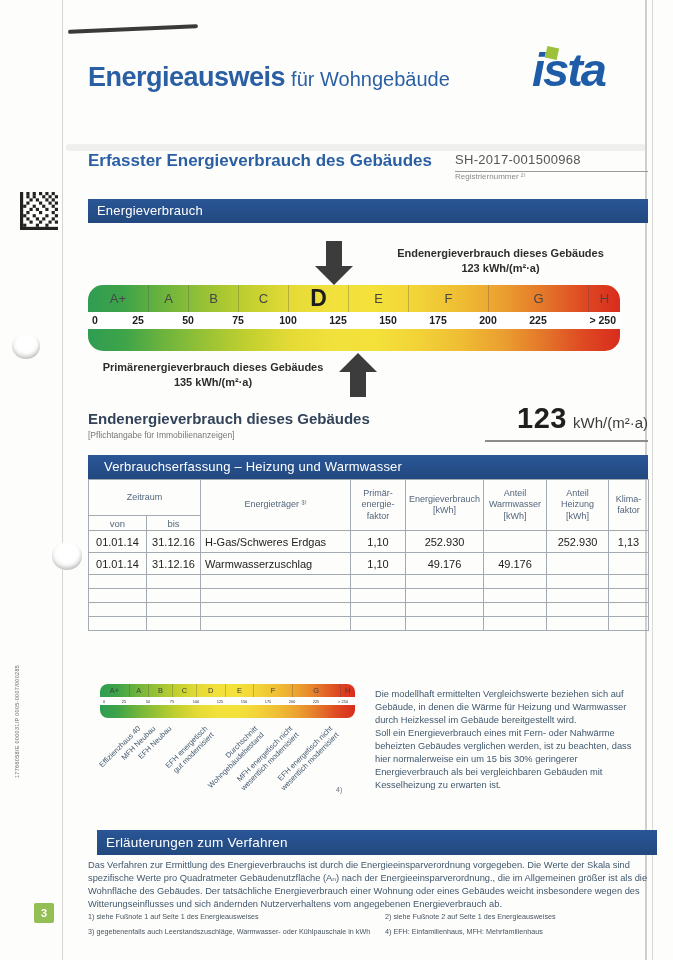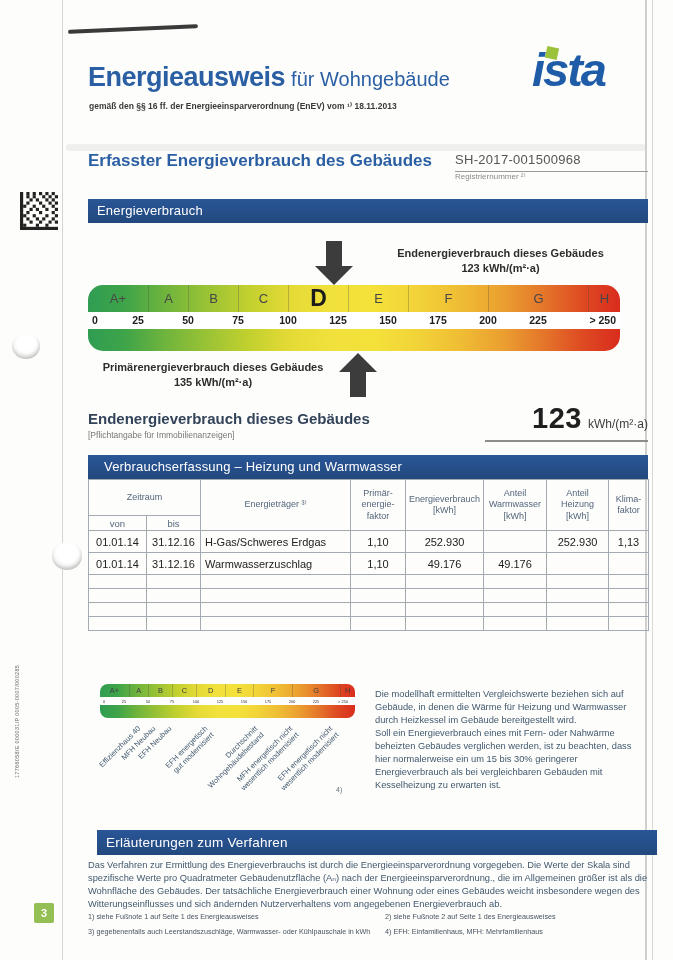--- a/index.html
+++ b/index.html
@@ -60,21 +60,21 @@
   .arrow-top{left:227px;top:5px;width:38px;}
   .arrow-bottom{left:251px;top:117px;width:38px;}
   .marker-label{position:absolute;font-size:11px;font-weight:bold;color:#2d2d2d;text-align:center;line-height:1.35;}
   .label-top{left:265px;top:10px;width:295px;}
   .label-bottom{left:0px;top:124px;width:250px;}
   
   .ee-heading{left:0;top:410px;font-size:15px;font-weight:bold;color:#32435a;}
   .ee-sub{left:0;top:430px;font-size:8.5px;color:#777;}
   .big-value{left:397px;top:402px;width:163px;border-bottom:2px solid #8d8d8d;padding-bottom:5px;display:flex;align-items:baseline;justify-content:flex-end;gap:6px;}
   .big-value .v{font-size:29px;font-weight:bold;color:#1f1f1f;letter-spacing:.5px;}
-  .big-value .u{font-size:12px;color:#3c3c3c;}
+  .big-value .u{font-size:15px;color:#3c3c3c;}
   
   #ctable{position:absolute;left:0;top:479px;width:560px;border-collapse:collapse;table-layout:fixed;}
   #ctable th,#ctable td{border:1px solid #a3aab1;padding:1px 2px;text-align:center;overflow:hidden;}
   #ctable th{font-size:9px;font-weight:normal;color:#54667c;white-space:pre-line;line-height:1.25;}
   #ctable .vonbis td{font-size:9.5px;color:#54667c;height:15px;}
   #ctable .datarow td{font-size:11px;color:#222;height:22px;}
   #ctable .datarow .lt{text-align:left;padding-left:4px;}
   #ctable .emptyrow td{height:14px;}
   
   #mini-scale{position:absolute;left:12px;top:684px;width:255px;height:34px;border-radius:8px;overflow:hidden;}
@@ -154,21 +154,20 @@
     <rect x="1" y="10" width="1" height="1" fill="#222"></rect>
       <rect x="5" y="10" width="1" height="1" fill="#222"></rect>
       <rect x="8" y="10" width="1" height="1" fill="#222"></rect>
   </svg>
 
   <div id="content">
 
     <div class="abs title">
       <span class="main">Energieausweis</span><span class="suffix">für Wohngebäude</span>
     </div>
-    <div class="abs subtitle">gemäß den §§ 16 ff. der Energieeinsparverordnung (EnEV) vom ¹⁾ 18.11.2013</div>
     <div class="abs logo">
       <span class="word">ista</span>
       <span class="dot"></span>
     </div>
 
     <div class="abs section-title">Erfasster Energieverbrauch des Gebäudes</div>
     <div class="abs reg">
       <span class="num">SH-2017-001500968</span>
     </div>
     <div class="abs reg-label">Registriernummer ²⁾</div>

